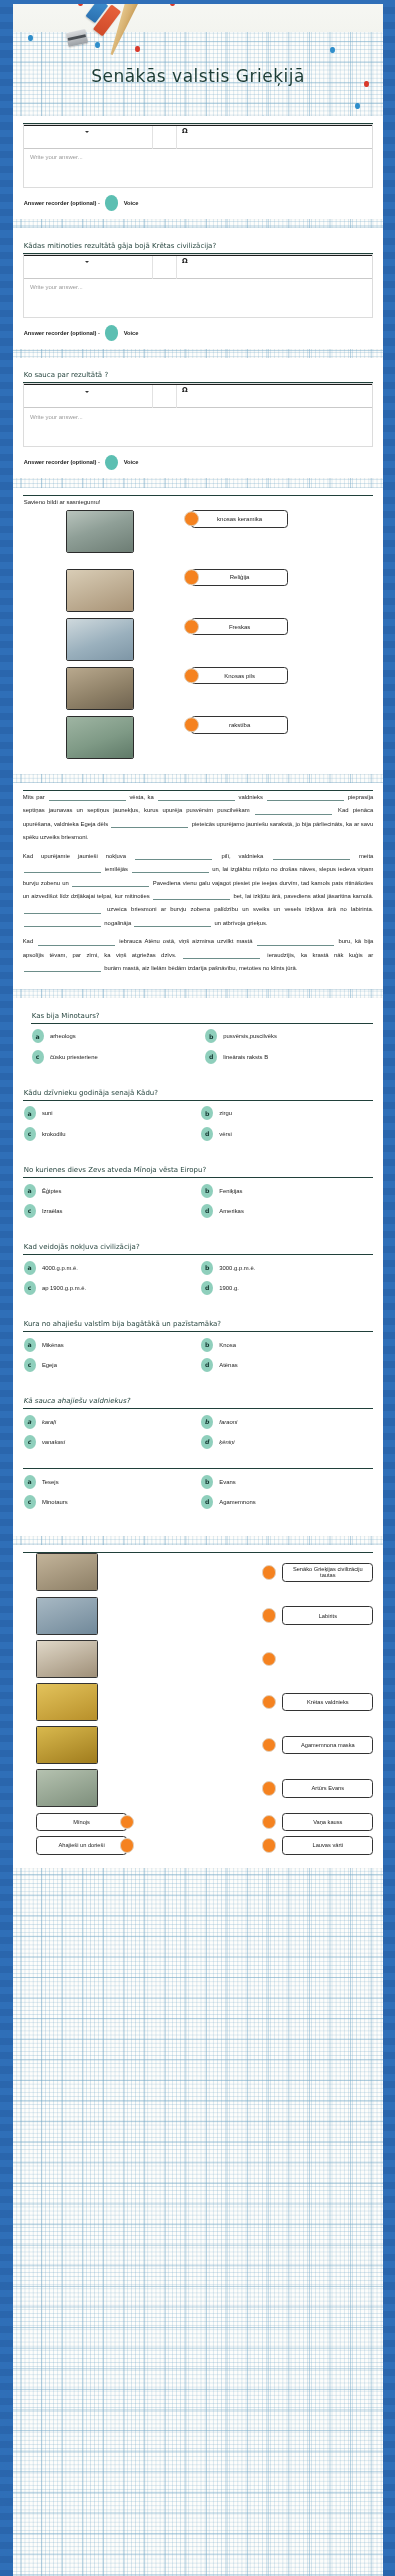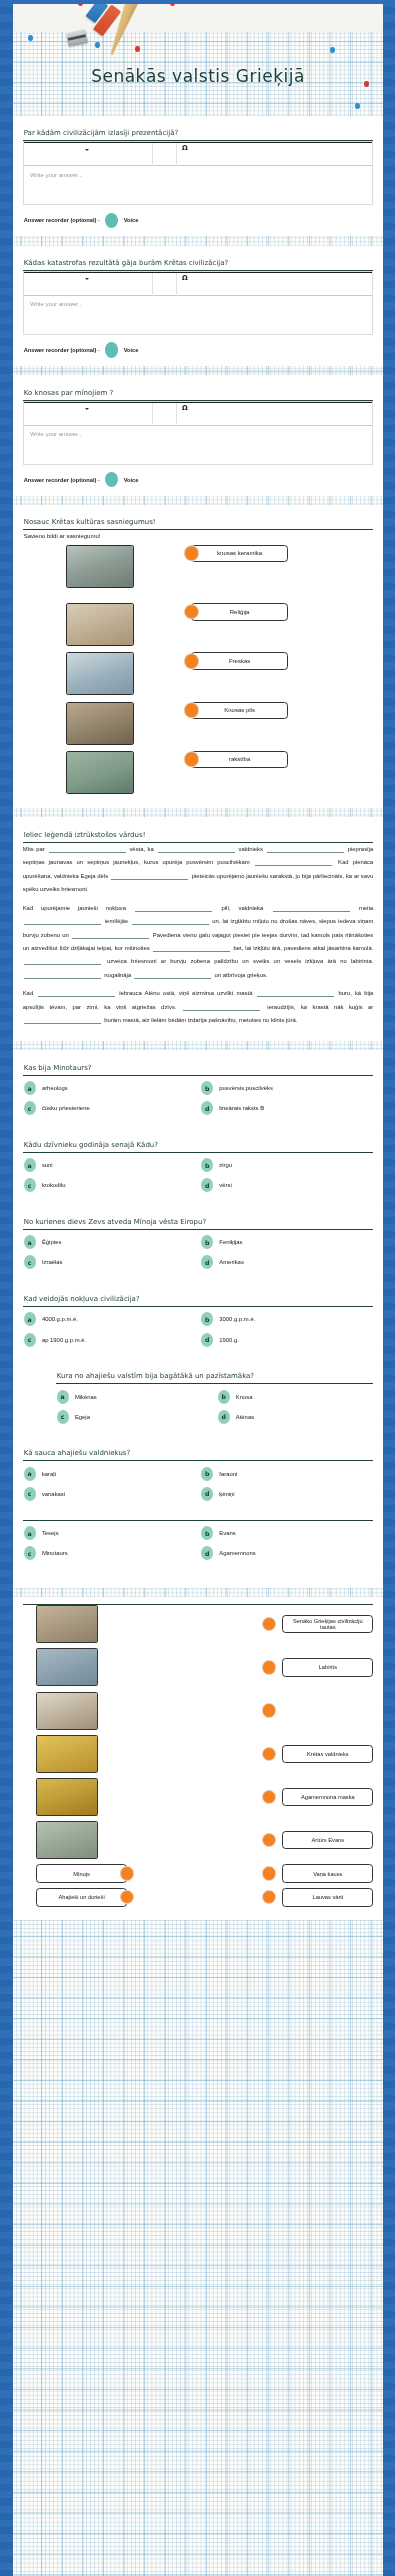--- a/index.html
+++ b/index.html
@@ -245,21 +245,20 @@
     <div class="dot red" style="left:364px;top:81px;"></div>
     <div class="dot blue" style="left:355px;top:103px;"></div>
     <div class="dot red" style="left:27px;top:128px;"></div>
     <div class="title">Senākās valstis Grieķijā</div>
   </div>
   <div class="pencil"></div>
 
   <div class="content">
 
     <div class="sheet">
-      <div class="q-title">Par kādām civilizācijām izlasīji prezentācijā?</div>
       <div class="rule"></div>
       <div class="editor">
         <div class="editor-toolbar">
           <div class="tb-cell tb-a">
               <span class="caret"></span>
             </div>
           <div class="tb-cell tb-b"></div>
           <div class="tb-cell tb-c">
               <span class="omega">Ω</span>
             </div>
@@ -268,21 +267,21 @@
         <div class="editor-body">Write your answer...</div>
       </div>
       <div class="recorder">
         <span class="lab">Answer recorder (optional) -</span>
         <span class="mic-btn"></span>
         <span class="voice">Voice</span>
       </div>
     </div>
 
     <div class="sheet">
-      <div class="q-title">Kādas katastrofas rezultātā gāja burām Krētas civilizācija?</div>
+      <div class="q-title">Kādas mitinoties rezultātā gāja bojā Krētas civilizācija?</div>
       <div class="rule"></div>
       <div class="editor">
         <div class="editor-toolbar">
           <div class="tb-cell tb-a">
               <span class="caret"></span>
             </div>
           <div class="tb-cell tb-b"></div>
           <div class="tb-cell tb-c">
               <span class="omega">Ω</span>
             </div>
@@ -291,21 +290,21 @@
         <div class="editor-body">Write your answer...</div>
       </div>
       <div class="recorder">
         <span class="lab">Answer recorder (optional) -</span>
         <span class="mic-btn"></span>
         <span class="voice">Voice</span>
       </div>
     </div>
 
     <div class="sheet">
-      <div class="q-title">Ko knosas par mīnojiem ?</div>
+      <div class="q-title">Ko sauca par rezultātā ?</div>
       <div class="rule"></div>
       <div class="editor">
         <div class="editor-toolbar">
           <div class="tb-cell tb-a">
               <span class="caret"></span>
             </div>
           <div class="tb-cell tb-b"></div>
           <div class="tb-cell tb-c">
               <span class="omega">Ω</span>
             </div>
@@ -314,21 +313,20 @@
         <div class="editor-body">Write your answer...</div>
       </div>
       <div class="recorder">
         <span class="lab">Answer recorder (optional) -</span>
         <span class="mic-btn"></span>
         <span class="voice">Voice</span>
       </div>
     </div>
 
     <div class="sheet">
-      <div class="q-title">Nosauc Krētas kultūras sasniegumus!</div>
       <div class="rule"></div>
       <div class="sub-label">Savieno bildi ar sasniegumu!</div>
       <div class="match-wrap">
 
         <div class="match-row">
           <div class="img-col">
             <div class="img-card">
               <div class="ph" style="background:linear-gradient(160deg,#b9c4bd,#8f9f97 45%,#6d7d74);"></div>
             </div>
           </div>
@@ -383,31 +381,30 @@
           <div class="lab-col">
             <span class="knob"></span>
             <div class="lab-box">rakstība</div>
           </div>
         </div>
 
       </div>
     </div>
 
     <div class="sheet">
-      <div class="q-title">Ieliec leģendā iztrūkstošos vārdus!</div>
       <div class="rule"></div>
       <div class="legend-text" id="legend-host">
           <p style="margin-bottom: 5.2px;"><span>Mīts par </span><span class="blank"></span><span> vēsta, ka </span><span class="blank"></span><span> valdnieks </span><span class="blank"></span><span> pieprasīja septiņas jaunavas un septiņus jaunekļus, kurus upurēja pusvērsim puscilvēkam </span><span class="blank"></span><span> Kad pienāca upurēšana, valdnieka Egeja dēls </span><span class="blank"></span><span> pieteicās upurējamo jauniešu sarakstā, jo bija pārliecināts, ka ar savu spēku uzveiks briesmoni.</span></p>
           <p style="margin-bottom: 5.2px;"><span>Kad upurējamie jaunieši nokļuva </span><span class="blank"></span><span> pilī, valdnieka </span><span class="blank"></span><span> meita </span><span class="blank"></span><span> iemīlējās </span><span class="blank"></span><span> un, lai izglābtu mīļoto no drošas nāves, slepus iedeva viņam burvju zobenu un </span><span class="blank"></span><span> Pavediena vienu galu vajagot piesiet pie ieejas durvīm, tad kamols pats ritināšoties un aizvedīšot līdz dziļākajai telpai, kur mitinoties </span><span class="blank"></span><span> bet, lai izkļūtu ārā, pavediens atkal jāsaritina kamolā. </span><span class="blank"></span><span> uzveica briesmoni ar burvju zobena palīdzību un sveiks un vesels izkļuva ārā no labirinta. </span><span class="blank"></span><span> nogalināja </span><span class="blank"></span><span> un atbrīvoja grieķus.</span></p>
           <p style="margin-bottom: 5.2px;"><span>Kad </span><span class="blank"></span><span> iebrauca Atēnu ostā, viņš aizmirsa uzvilkt mastā </span><span class="blank"></span><span> buru, kā bija apsolījis tēvam, par zīmi, ka viņš atgriežas dzīvs. </span><span class="blank"></span><span> ieraudzījis, ka krastā nāk kuģis ar </span><span class="blank"></span><span> burām mastā, aiz lielām bēdām izdarīja pašnāvību, metoties no klints jūrā.</span></p>
         </div>
     </div>
 
     <div class="sheet" id="mc-host">
-        <div style="margin-bottom: 15.5px;">
+        <div style="margin-bottom: 15.5px; margin-left: 8px;">
           <div class="q-title">Kas bija Minotaurs?</div>
           <div class="rule"></div>
           <div class="mc-grid">
             <div class="mc-opt">
               <span class="bubble">a</span>
               <span class="txt">arheologs</span>
             </div>
             <div class="mc-opt">
               <span class="bubble">b</span>
               <span class="txt">pusvērsis,puscilvēks</span>
@@ -481,21 +478,21 @@
             <div class="mc-opt">
               <span class="bubble">c</span>
               <span class="txt">ap 1900.g.p.m.ē.</span>
             </div>
             <div class="mc-opt">
               <span class="bubble">d</span>
               <span class="txt">1900.g.</span>
             </div>
           </div>
         </div>
-        <div style="margin-bottom: 15.5px; margin-left: 33px;">
+        <div style="margin-bottom: 15.5px;">
           <div class="q-title">Kura no ahajiešu valstīm bija bagātākā un pazīstamāka?</div>
           <div class="rule"></div>
           <div class="mc-grid">
             <div class="mc-opt">
               <span class="bubble">a</span>
               <span class="txt">Mikēnas</span>
             </div>
             <div class="mc-opt">
               <span class="bubble">b</span>
               <span class="txt">Knosa</span>
@@ -503,21 +500,21 @@
             <div class="mc-opt">
               <span class="bubble">c</span>
               <span class="txt">Egeja</span>
             </div>
             <div class="mc-opt">
               <span class="bubble">d</span>
               <span class="txt">Atēnas</span>
             </div>
           </div>
         </div>
-        <div style="margin-bottom: 15.5px;">
+        <div style="margin-bottom: 15.5px; font-style: italic;">
           <div class="q-title">Kā sauca ahajiešu valdniekus?</div>
           <div class="rule"></div>
           <div class="mc-grid">
             <div class="mc-opt">
               <span class="bubble">a</span>
               <span class="txt">karaļi</span>
             </div>
             <div class="mc-opt">
               <span class="bubble">b</span>
               <span class="txt">faraoni</span>

